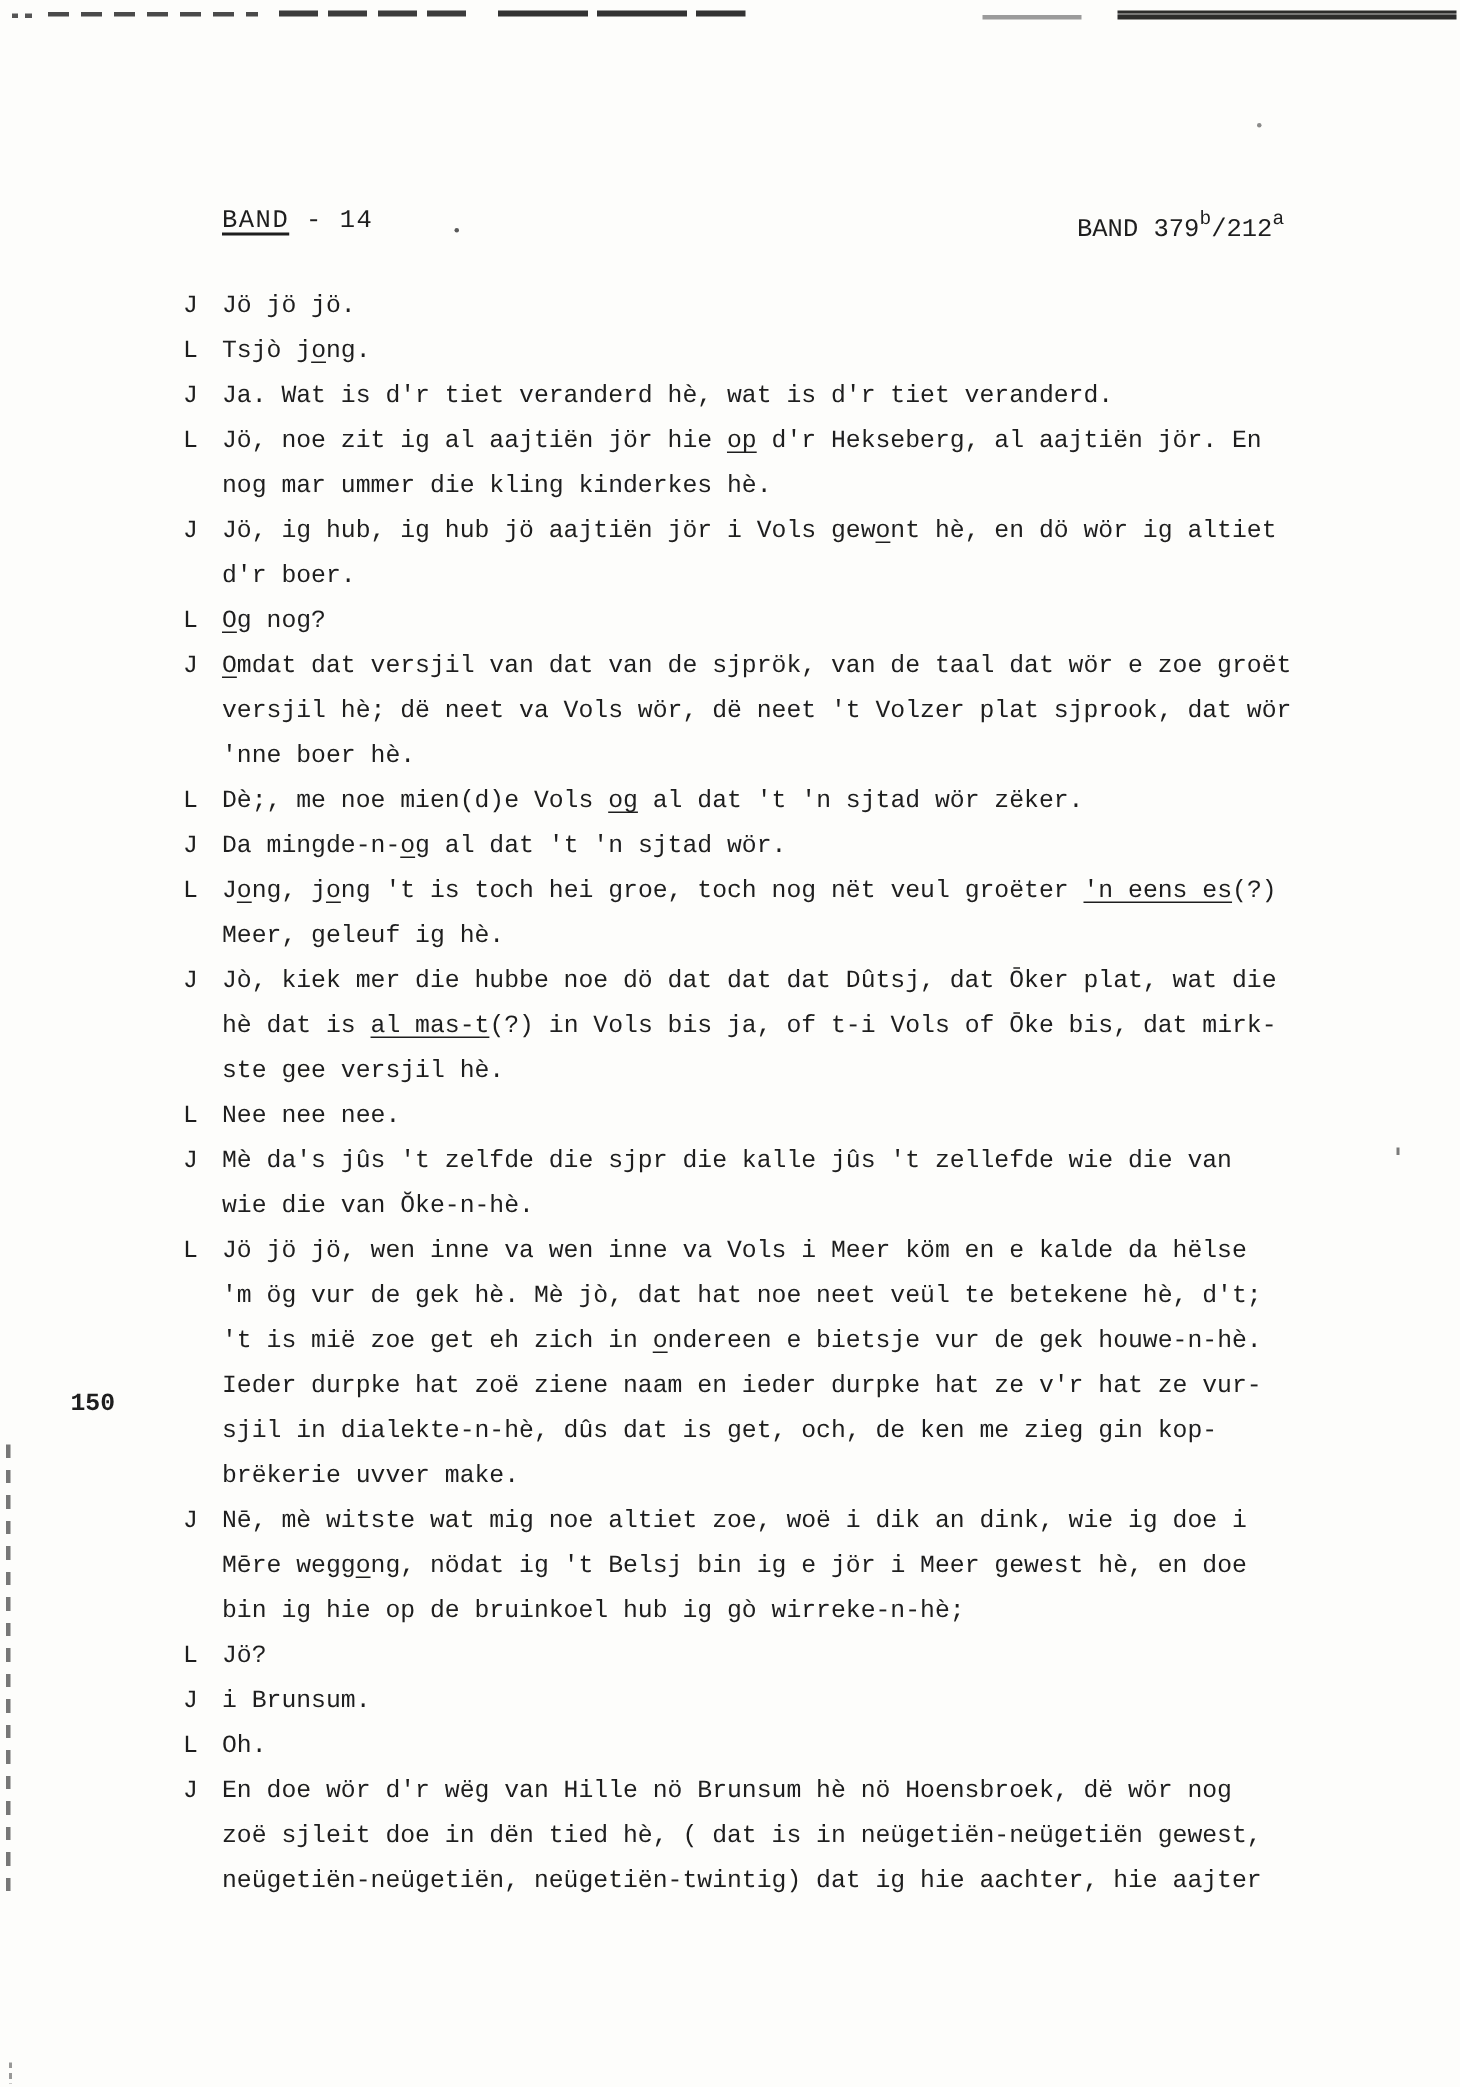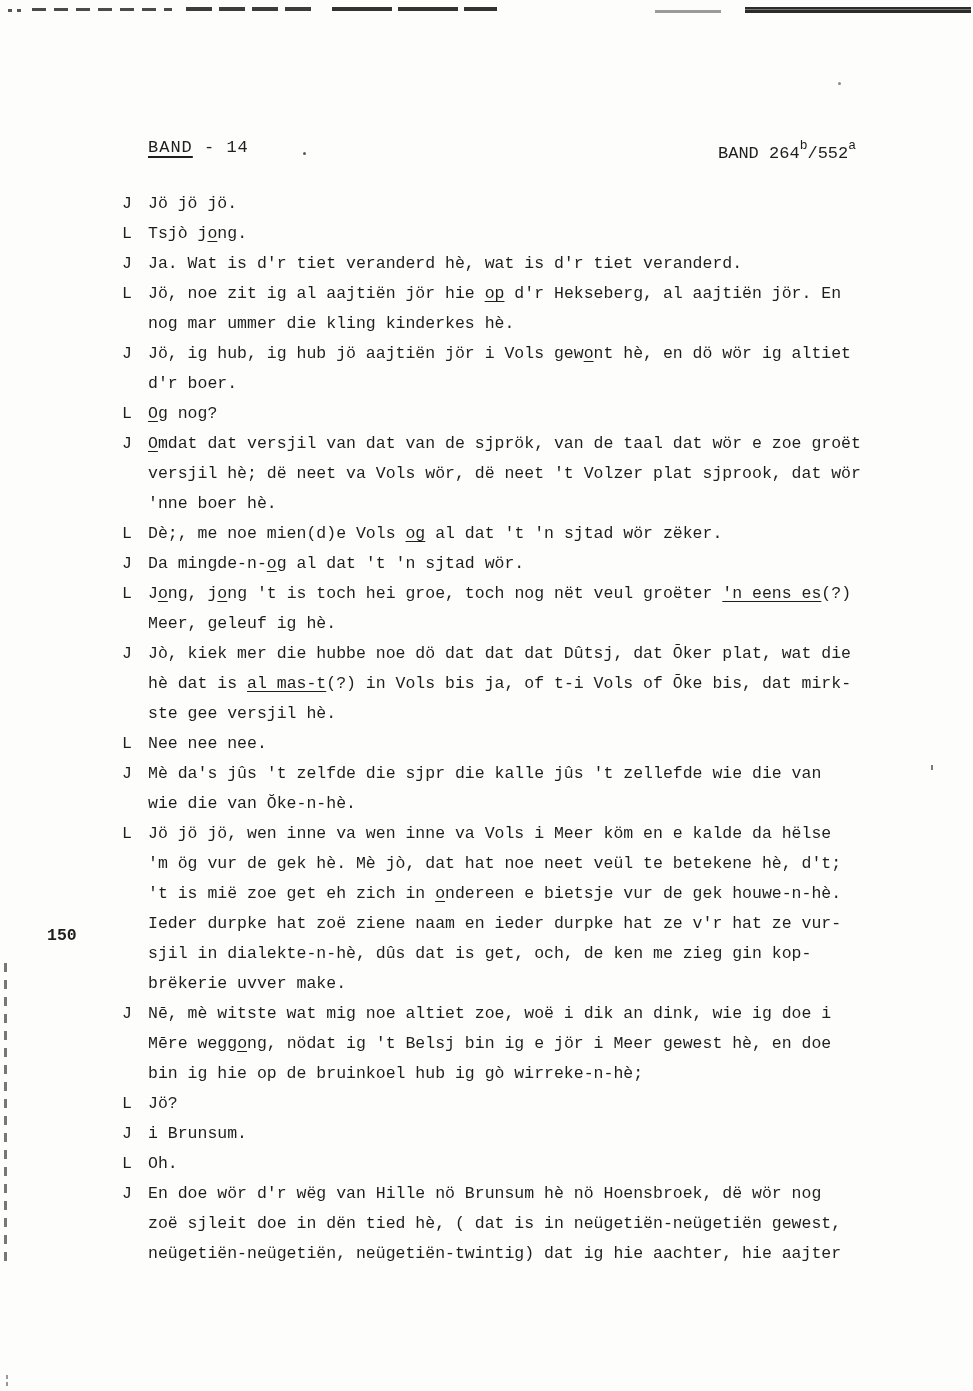--- a/index.html
+++ b/index.html
@@ -75,17 +75,17 @@
   <div class="art top-line-gray"></div>
   <div class="art top-line-dark"></div>
   <div class="art left-vdash"></div>
   <div class="art left-vdash-b"></div>
   <div class="art speck speck-1"></div>
   <div class="art speck speck-2"></div>
   <div class="art speck speck-3"></div>
 
   <div class="hdr-left"><span class="hdr-u">BAND</span><span> - 14</span></div>
 
-  <div class="hdr-right"><span>BAND 264</span><sup>b</sup><span>/552</span><sup>a</sup></div>
+  <div class="hdr-right"><span>BAND 379</span><sup>b</sup><span>/212</span><sup>a</sup></div>
 
   <div class="transcript"><div class="line"><span class="speaker">J</span><span><span>Jö jö jö.</span></span></div><div class="line"><span class="speaker">L</span><span><span>Tsjò j</span><span class="u">o</span><span>ng.</span></span></div><div class="line"><span class="speaker">J</span><span><span>Ja. Wat is d'r tiet veranderd hè, wat is d'r tiet veranderd.</span></span></div><div class="line"><span class="speaker">L</span><span><span>Jö, noe zit ig al aajtiën jör hie </span><span class="u">op</span><span> d'r Hekseberg, al aajtiën jör. En</span></span></div><div class="line"><span class="speaker"></span><span><span>nog mar ummer die kling kinderkes hè.</span></span></div><div class="line"><span class="speaker">J</span><span><span>Jö, ig hub, ig hub jö aajtiën jör i Vols gew</span><span class="u">o</span><span>nt hè, en dö wör ig altiet</span></span></div><div class="line"><span class="speaker"></span><span><span>d'r boer.</span></span></div><div class="line"><span class="speaker">L</span><span><span class="u">O</span><span>g nog?</span></span></div><div class="line"><span class="speaker">J</span><span><span class="u">O</span><span>mdat dat versjil van dat van de sjprök, van de taal dat wör e zoe groët</span></span></div><div class="line"><span class="speaker"></span><span><span>versjil hè; dë neet va Vols wör, dë neet 't Volzer plat sjprook, dat wör</span></span></div><div class="line"><span class="speaker"></span><span><span>'nne boer hè.</span></span></div><div class="line"><span class="speaker">L</span><span><span>Dè;, me noe mien(d)e Vols </span><span class="u">og</span><span> al dat 't 'n sjtad wör zëker.</span></span></div><div class="line"><span class="speaker">J</span><span><span>Da mingde-n-</span><span class="u">o</span><span>g al dat 't 'n sjtad wör.</span></span></div><div class="line"><span class="speaker">L</span><span><span>J</span><span class="u">o</span><span>ng, j</span><span class="u">o</span><span>ng 't is toch hei groe, toch nog nët veul groëter </span><span class="u">'n eens es</span><span>(?)</span></span></div><div class="line"><span class="speaker"></span><span><span>Meer, geleuf ig hè.</span></span></div><div class="line"><span class="speaker">J</span><span><span>Jò, kiek mer die hubbe noe dö dat dat dat Dûtsj, dat Ōker plat, wat die</span></span></div><div class="line"><span class="speaker"></span><span><span>hè dat is </span><span class="u">al mas-t</span><span>(?) in Vols bis ja, of t-i Vols of Ōke bis, dat mirk-</span></span></div><div class="line"><span class="speaker"></span><span><span>ste gee versjil hè.</span></span></div><div class="line"><span class="speaker">L</span><span><span>Nee nee nee.</span></span></div><div class="line"><span class="speaker">J</span><span><span>Mè da's jûs 't zelfde die sjpr die kalle jûs 't zellefde wie die van</span></span></div><div class="line"><span class="speaker"></span><span><span>wie die van Ŏke-n-hè.</span></span></div><div class="line"><span class="speaker">L</span><span><span>Jö jö jö, wen inne va wen inne va Vols i Meer köm en e kalde da hëlse</span></span></div><div class="line"><span class="speaker"></span><span><span>'m ög vur de gek hè. Mè jò, dat hat noe neet veül te betekene hè, d't;</span></span></div><div class="line"><span class="speaker"></span><span><span>'t is mië zoe get eh zich in </span><span class="u">o</span><span>ndereen e bietsje vur de gek houwe-n-hè.</span></span></div><div class="line"><span class="margin-num">150</span><span class="speaker"></span><span><span>Ieder durpke hat zoë ziene naam en ieder durpke hat ze v'r hat ze vur-</span></span></div><div class="line"><span class="speaker"></span><span><span>sjil in dialekte-n-hè, dûs dat is get, och, de ken me zieg gin kop-</span></span></div><div class="line"><span class="speaker"></span><span><span>brëkerie uvver make.</span></span></div><div class="line"><span class="speaker">J</span><span><span>Nē, mè witste wat mig noe altiet zoe, woë i dik an dink, wie ig doe i</span></span></div><div class="line"><span class="speaker"></span><span><span>Mēre wegg</span><span class="u">o</span><span>ng, nödat ig 't Belsj bin ig e jör i Meer gewest hè, en doe</span></span></div><div class="line"><span class="speaker"></span><span><span>bin ig hie op de bruinkoel hub ig gò wirreke-n-hè;</span></span></div><div class="line"><span class="speaker">L</span><span><span>Jö?</span></span></div><div class="line"><span class="speaker">J</span><span><span>i Brunsum.</span></span></div><div class="line"><span class="speaker">L</span><span><span>Oh.</span></span></div><div class="line"><span class="speaker">J</span><span><span>En doe wör d'r wëg van Hille nö Brunsum hè nö Hoensbroek, dë wör nog</span></span></div><div class="line"><span class="speaker"></span><span><span>zoë sjleit doe in dën tied hè, ( dat is in neügetiën-neügetiën gewest,</span></span></div><div class="line"><span class="speaker"></span><span><span>neügetiën-neügetiën, neügetiën-twintig) dat ig hie aachter, hie aajter</span></span></div></div>
 
 </div>
 
 </body></html>

